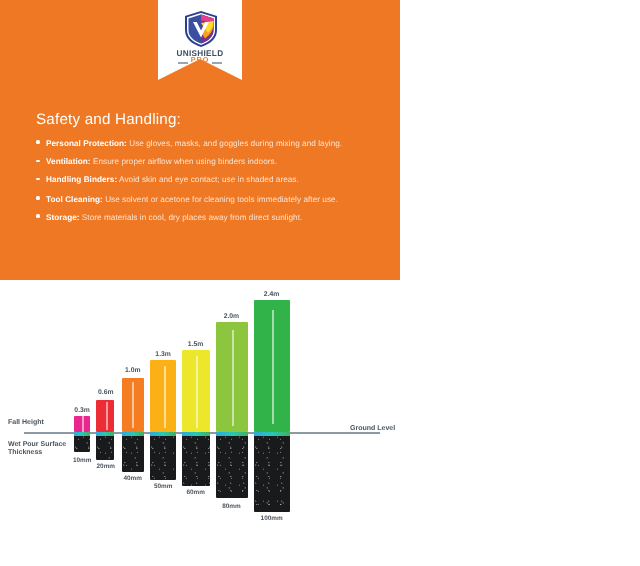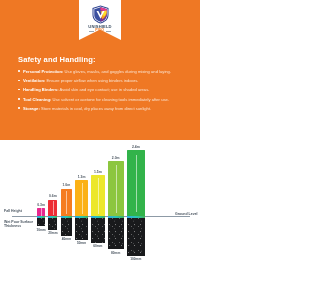--- a/index.html
+++ b/index.html
@@ -40,21 +40,21 @@
   .logo-sub::before, .logo-sub::after {
     content:""; position:absolute; top:50%;
     width:5px; height:.5px; background:#9aa6b2;
   }
   .logo-sub::before { left:-6.5px; }
   .logo-sub::after { right:-6.5px; }
 
   
   .heading {
     position:absolute; left:18px; top:55px;
-    font-size:7.6px; font-weight:bold; color:#ffffff;
+    font-size:7.6px; font-weight:normal; color:#ffffff;
     letter-spacing:.1px;
     text-align:center;
   }
   .bullets {
     position:absolute; left:18px; top:69px; width:172px;
     list-style:none;
   }
   .bullets li {
     position:relative; padding-left:5px;
     margin-bottom:4.1px;

